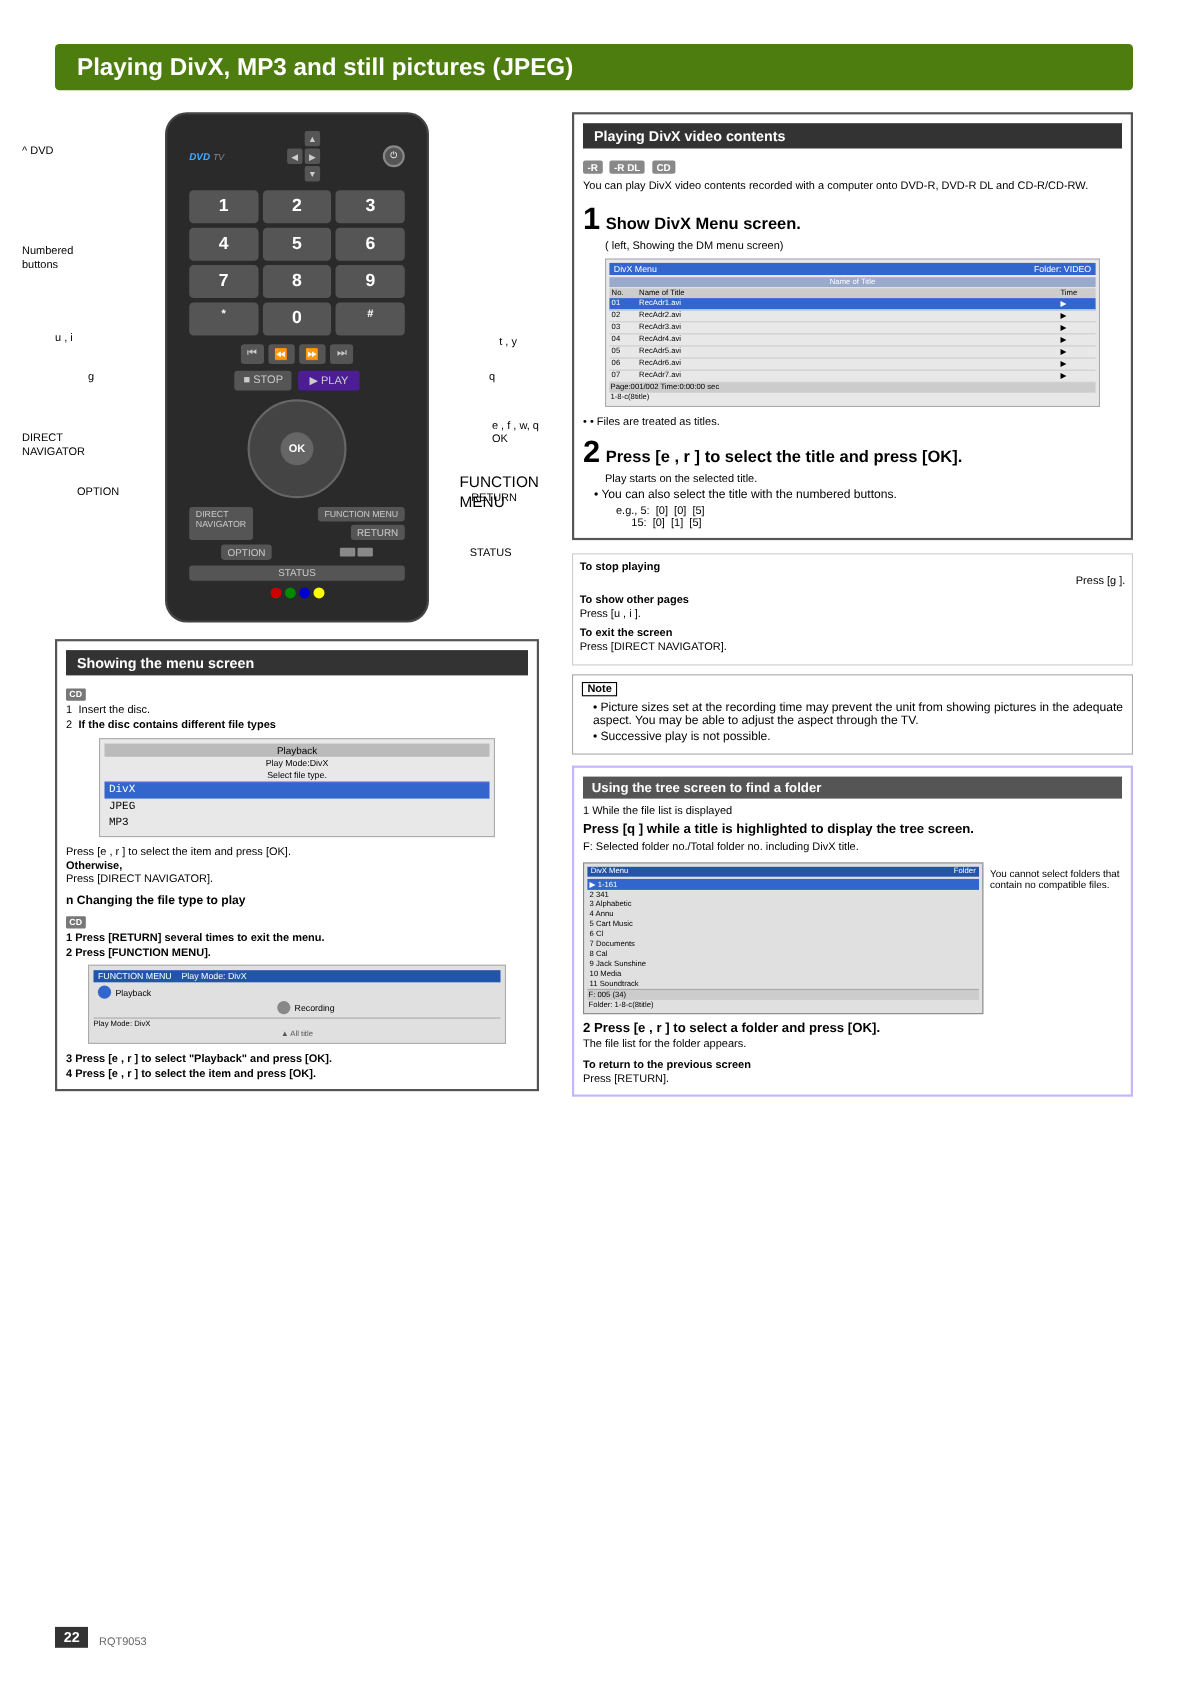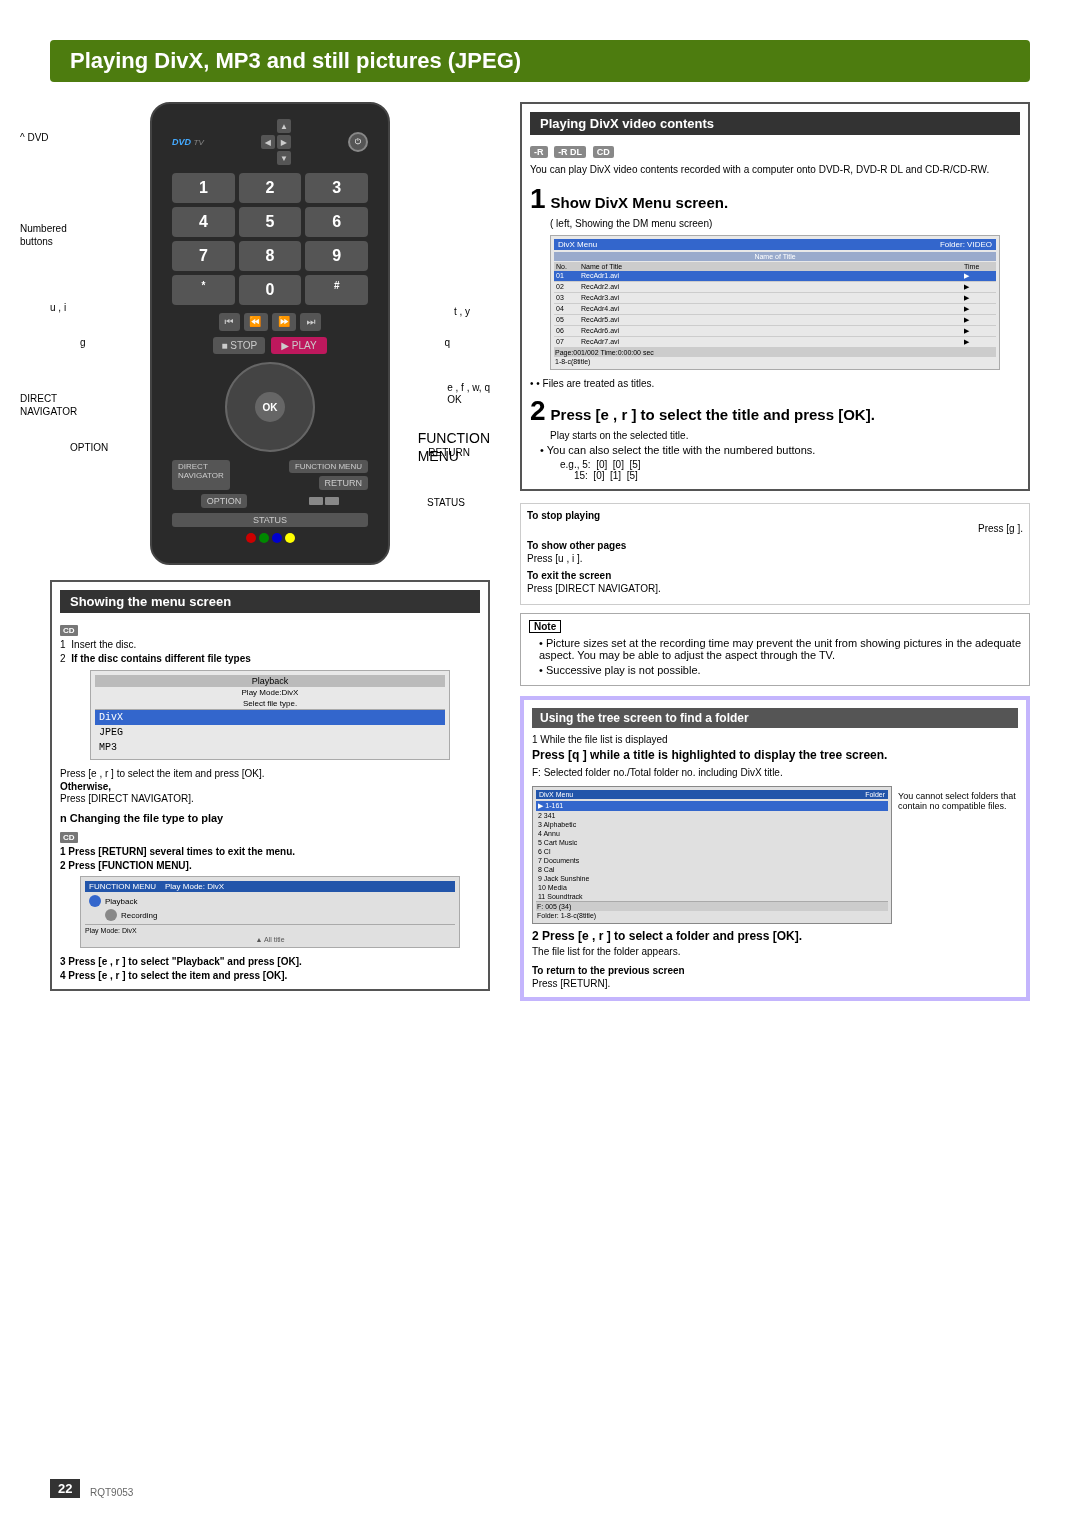--- a/index.html
+++ b/index.html
@@ -124,21 +124,21 @@
       font-size: 10px;
     }
     .stop-btn {
       background: #555;
       color: #ccc;
       border-radius: 3px;
       padding: 3px 8px;
       font-size: 10px;
     }
     .play-btn {
-      background: #be185d;
+      background: #4c1d95;
       color: #ccc;
       border-radius: 3px;
       padding: 3px 10px;
       font-size: 10px;
     }
     .nav-circle {
       width: 90px;
       height: 90px;
       border-radius: 50%;
       background: #444;
@@ -534,21 +534,21 @@
         <div style="font-size:10px; font-weight:bold; margin-bottom:5px;">2  Press [FUNCTION MENU].</div>
 
         
         <div style="margin: 0 20px 8px 20px;">
           <div class="function-menu-img">
             <div class="fm-header">FUNCTION MENU &nbsp;&nbsp; Play Mode: DivX</div>
             <div class="fm-row">
               <div class="fm-icon blue"></div>
               <span>Playback</span>
             </div>
-            <div class="fm-row" style="margin-left:16px;">
+            <div class="fm-row" style="margin-left:16px;justify-content:center;">
               <div class="fm-icon"></div>
               <span>Recording</span>
             </div>
             <div style="border-top:1px solid #aaa; margin:2px 0; font-size:7px; padding-top:2px;">Play Mode: DivX</div>
             <div style="font-size:7px; color:#555; text-align:center;">▲ All title</div>
           </div>
         </div>
 
         <div style="font-size:10px; font-weight:bold; margin-bottom:3px;">3  Press [e , r ] to select "Playback" and press
 [OK].</div>
@@ -651,21 +651,21 @@
         <div style="font-size:10px; font-weight:bold; margin-bottom:2px;">To exit the screen</div>
         <div style="font-size:10px; margin-bottom:4px;">Press [DIRECT NAVIGATOR].</div>
       </div>
 
       <div class="note-box">
         <div style="display:inline-block; border:1px solid #000; padding:0 4px; font-weight:bold; font-size:10px; margin-bottom:4px;">Note</div>
         <div class="bullet">Picture sizes set at the recording time may prevent the unit from showing pictures in the adequate aspect. You may be able to adjust the aspect through the TV.</div>
         <div class="bullet">Successive play is not possible.</div>
       </div>
 
-      <div style="border: 4px solid #c4b5fd; padding: 8px; margin-top: 10px;">
+      <div style="border: 2px solid #c4b5fd; padding: 8px; margin-top: 10px;">
         <div class="sub-section-header">Using the tree screen to find a folder</div>
 
         <div style="font-size:10px; margin-bottom:3px;">1  While the file list is displayed</div>
         <div style="font-size:12px; font-weight:bold; margin-bottom:5px;">Press [q ] while a title is highlighted to display the tree screen.</div>
         <div style="font-size:10px; margin-bottom:8px;">F: Selected folder no./Total folder no. including DivX title.</div>
 
         <div class="tree-screen">
           <div class="tree-left">
             <div class="tree-title-bar">
               <span>DivX Menu</span>

